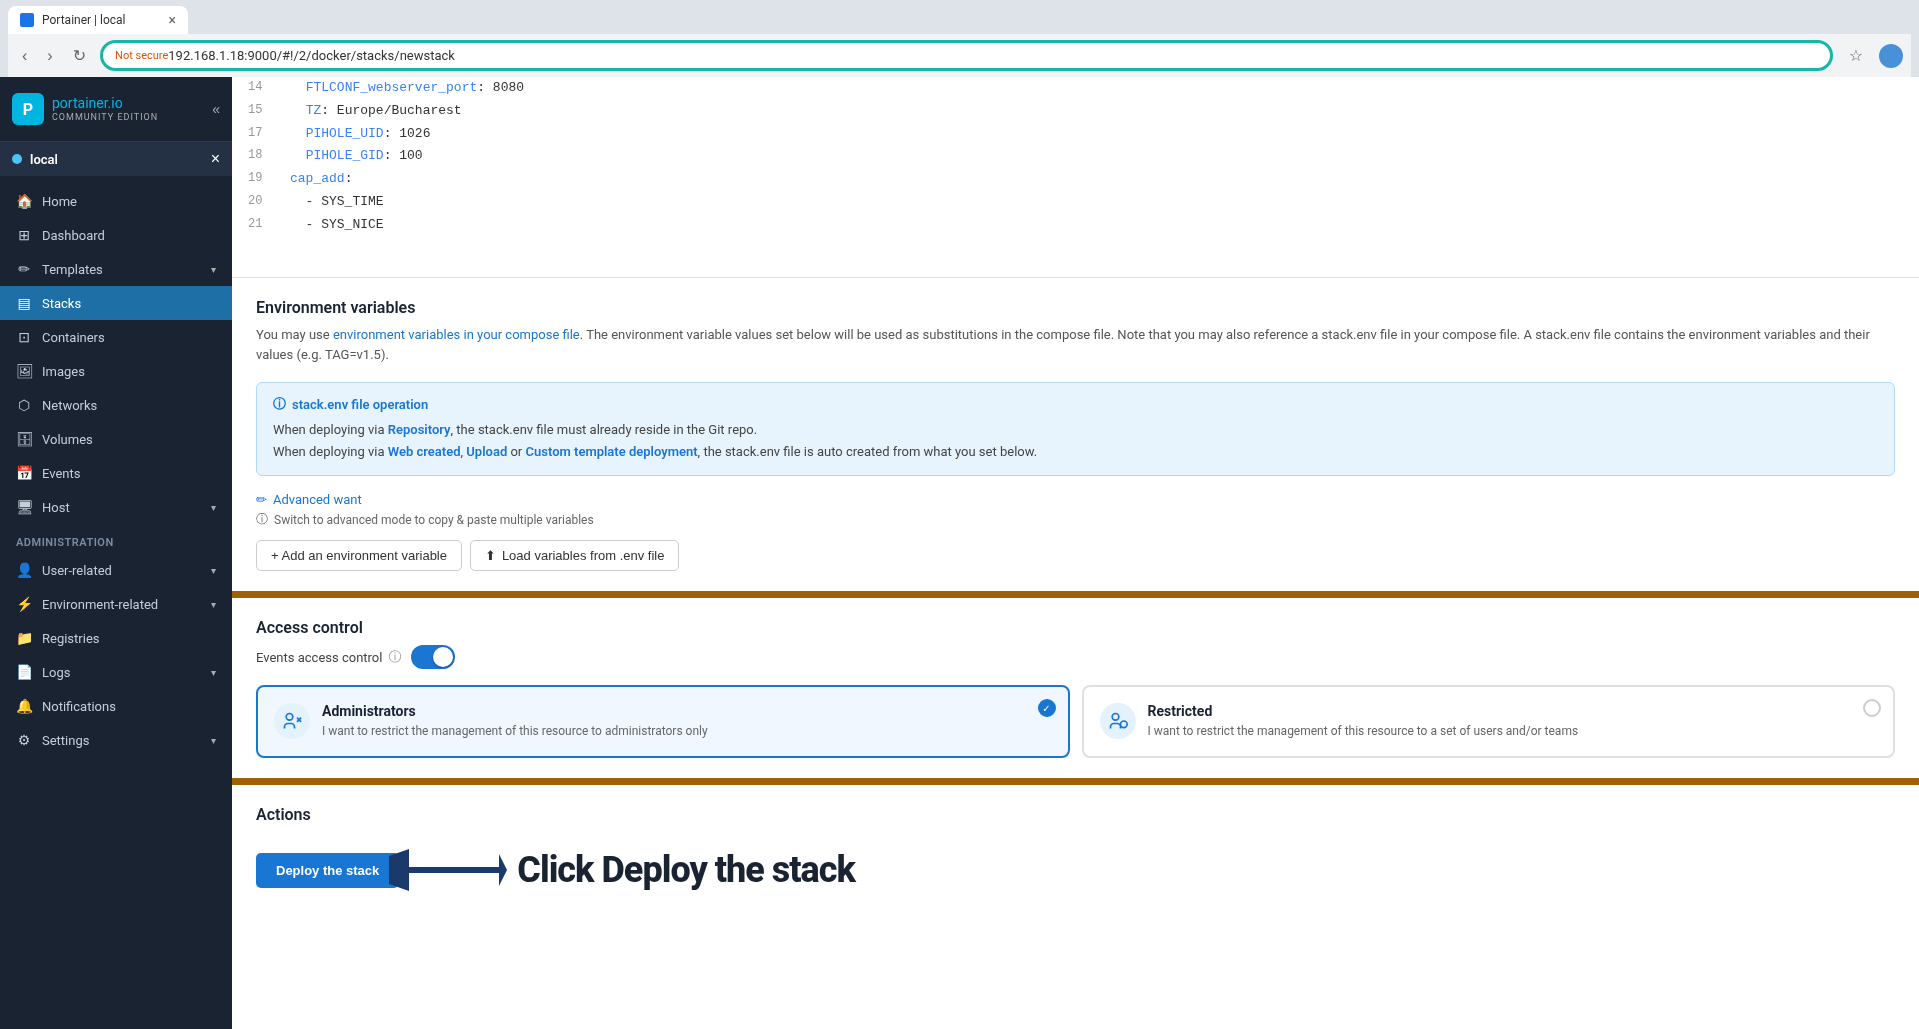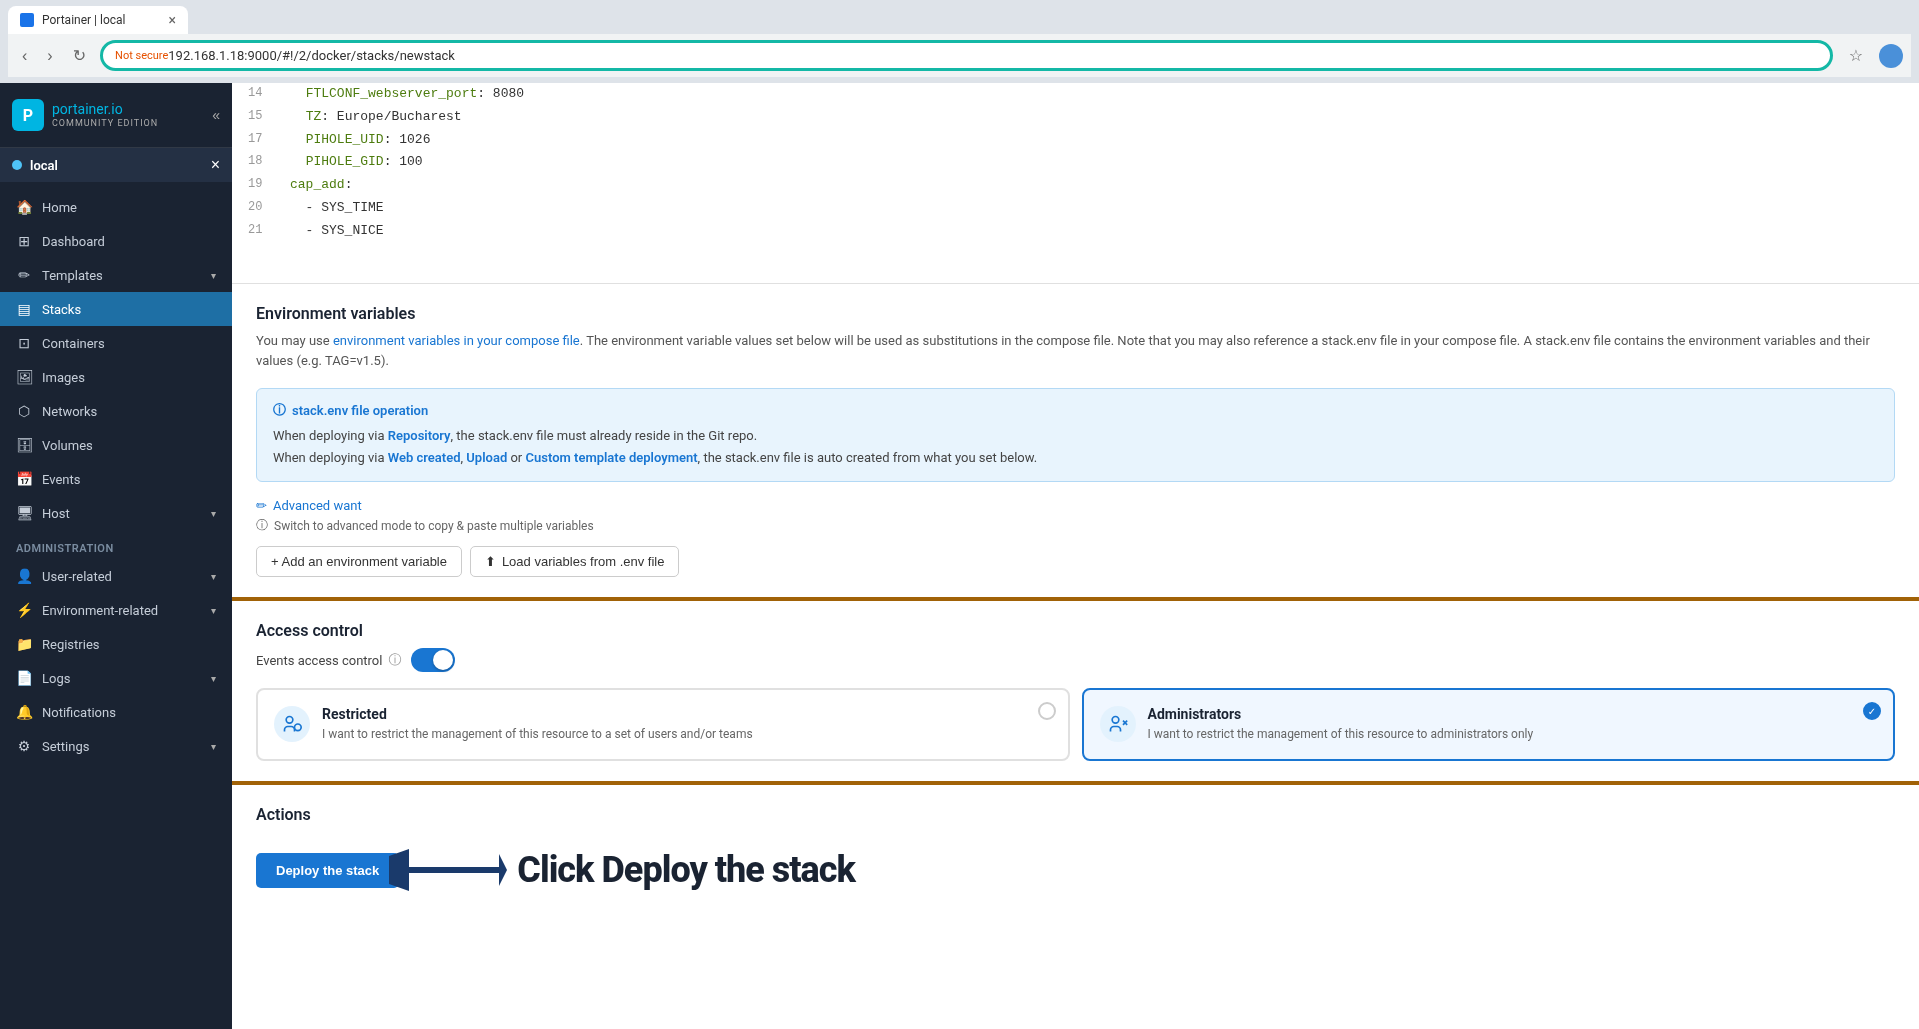--- a/index.html
+++ b/index.html
@@ -1,19 +1,19 @@
 <!DOCTYPE html>
 <html><head>
   <meta charset="utf-8">
   <style>
     * { box-sizing: border-box; margin: 0; padding: 0; }
     body { font-family: -apple-system, BlinkMacSystemFont, 'Segoe UI', Roboto, sans-serif; font-size: 13px; background: #f0f4f8; display: flex; flex-direction: column; height: 100vh; overflow: hidden; }
 
     
-    .browser-chrome { background: #dee3e9; padding: 6px 8px 6px; flex-shrink: 0; }
+    .browser-chrome { background: #dee3e9; padding: 6px 8px 0; flex-shrink: 0; }
     .browser-tabs { display: flex; align-items: flex-end; margin-bottom: 0; }
     .browser-tab { background: #fff; border-radius: 8px 8px 0 0; padding: 6px 12px; display: flex; align-items: center; gap: 8px; font-size: 12px; min-width: 180px; }
     .browser-tab-favicon { width: 14px; height: 14px; background: #1a73e8; border-radius: 2px; flex-shrink: 0; }
     .browser-tab-title { flex: 1; color: #333; font-size: 12px; }
     .browser-tab-close { color: #666; cursor: pointer; font-size: 14px; }
     .browser-toolbar { background: #f1f3f4; display: flex; align-items: center; padding: 6px 8px; gap: 8px; }
     .browser-nav-btn { background: none; border: none; color: #666; font-size: 16px; cursor: pointer; padding: 4px 6px; border-radius: 50%; }
     .browser-address-bar { flex: 1; background: #fff; border: 3px solid #14b8a6; border-radius: 20px; padding: 5px 12px; font-size: 13px; display: flex; align-items: center; }
     .browser-address-bar .lock-warning { color: #e65100; font-size: 11px; }
     .browser-address-text { color: #333; font-size: 13px; }
@@ -48,25 +48,25 @@
     .sidebar-section-label { padding: 12px 16px 4px; font-size: 11px; color: #7a8ca0; text-transform: uppercase; letter-spacing: 0.5px; font-weight: 600; }
 
     
     .main-content { flex: 1; overflow-y: auto; background: #fff; }
 
     
     .code-editor { background: #fff; border-bottom: 1px solid #e0e0e0; font-family: 'Courier New', monospace; font-size: 13px; padding: 0; }
     .code-line { display: flex; padding: 1px 0; }
     .code-line-num { color: #999; min-width: 40px; padding: 0 12px 0 16px; text-align: right; user-select: none; flex-shrink: 0; font-size: 12px; line-height: 1.6; }
     .code-line-content { flex: 1; padding-right: 16px; color: #333; line-height: 1.6; white-space: pre; }
-    .code-key { color: #4d7c0f; }
+    .code-key { color: #3b82f6; }
     .code-comment { color: #e65100; }
 
     
-    .content-section { padding: 20px 24px; border-bottom: 4px solid #a16207; }
+    .content-section { padding: 20px 24px; border-bottom: 7px solid #a16207; }
 
     .section-title { font-size: 16px; font-weight: 600; color: #1a2332; margin-bottom: 8px; }
     .section-desc { font-size: 13px; color: #555; line-height: 1.6; }
     .section-link { color: #1976d2; text-decoration: none; }
 
     
     .info-box { background: #e8f4fd; border: 1px solid #b3d9f5; border-radius: 6px; padding: 12px 16px; margin: 16px 0; }
     .info-box-title { color: #1976d2; font-size: 13px; font-weight: 600; margin-bottom: 6px; display: flex; align-items: center; gap: 6px; }
     .info-box-body { font-size: 13px; color: #444; line-height: 1.7; }
     .info-link { color: #1976d2; font-weight: 600; text-decoration: none; }
@@ -315,49 +315,49 @@
         <span class="toggle-label">
           <span>Events access control</span>
           <span class="help-icon">ⓘ</span>
         </span>
         <div class="toggle">
           <div class="toggle-knob"></div>
         </div>
       </div>
 
       <div class="access-cards">
-        <div class="access-card">
-          <div class="access-card-icon">
-            <svg width="20" height="20" viewBox="0 0 24 24" fill="none" stroke="#1976d2" stroke-width="2">
-              <circle cx="9" cy="7" r="4"></circle>
-              <path d="M3 21v-2a4 4 0 0 1 4-4h4a4 4 0 0 1 4 4v2"></path>
-              <circle cx="19" cy="16" r="4"></circle>
-            </svg>
-          </div>
-          <div class="access-card-content">
-            <div class="access-card-title">Restricted</div>
-            <div class="access-card-desc">I want to restrict the management of this resource to a set of users and/or teams</div>
-          </div>
-          <div class="access-card-radio"></div>
-        </div>
-
         <div class="access-card selected">
           <div class="access-card-icon">
             <svg width="20" height="20" viewBox="0 0 24 24" fill="none" stroke="#1976d2" stroke-width="2">
               <circle cx="9" cy="7" r="4"></circle>
               <path d="M3 21v-2a4 4 0 0 1 4-4h4a4 4 0 0 1 4 4v2"></path>
               <line x1="18" y1="8" x2="23" y2="13"></line>
               <line x1="23" y1="8" x2="18" y2="13"></line>
             </svg>
           </div>
           <div class="access-card-content">
             <div class="access-card-title">Administrators</div>
             <div class="access-card-desc">I want to restrict the management of this resource to administrators only</div>
           </div>
           <div class="access-card-radio checked"></div>
+        </div>
+
+        <div class="access-card">
+          <div class="access-card-icon">
+            <svg width="20" height="20" viewBox="0 0 24 24" fill="none" stroke="#1976d2" stroke-width="2">
+              <circle cx="9" cy="7" r="4"></circle>
+              <path d="M3 21v-2a4 4 0 0 1 4-4h4a4 4 0 0 1 4 4v2"></path>
+              <circle cx="19" cy="16" r="4"></circle>
+            </svg>
+          </div>
+          <div class="access-card-content">
+            <div class="access-card-title">Restricted</div>
+            <div class="access-card-desc">I want to restrict the management of this resource to a set of users and/or teams</div>
+          </div>
+          <div class="access-card-radio"></div>
         </div>
       </div>
     </div>
 
     <div class="actions-section">
       <h2 class="actions-title">Actions</h2>
 
       <div class="arrow-annotation">
         <button class="deploy-btn">Deploy the stack</button>
         <svg class="arrow-svg" width="120" height="60" viewBox="0 0 120 60">

